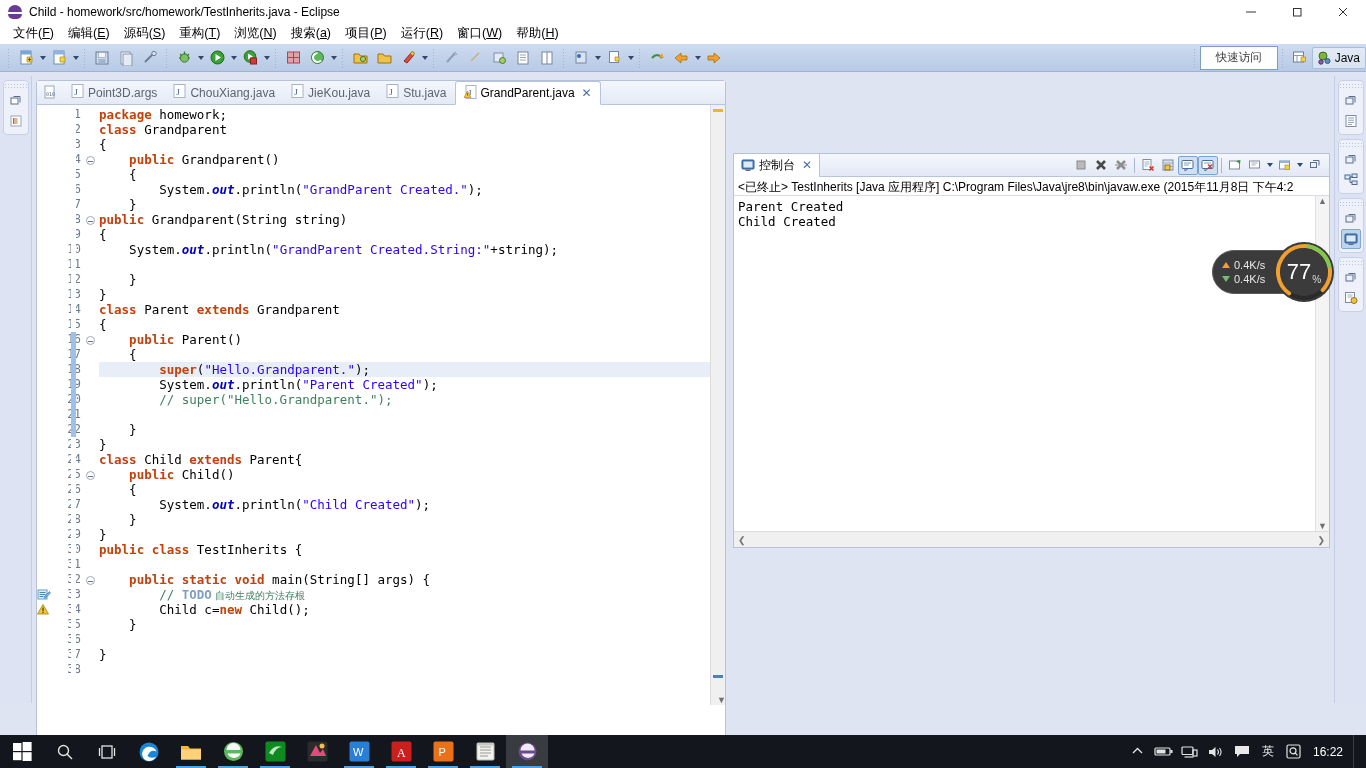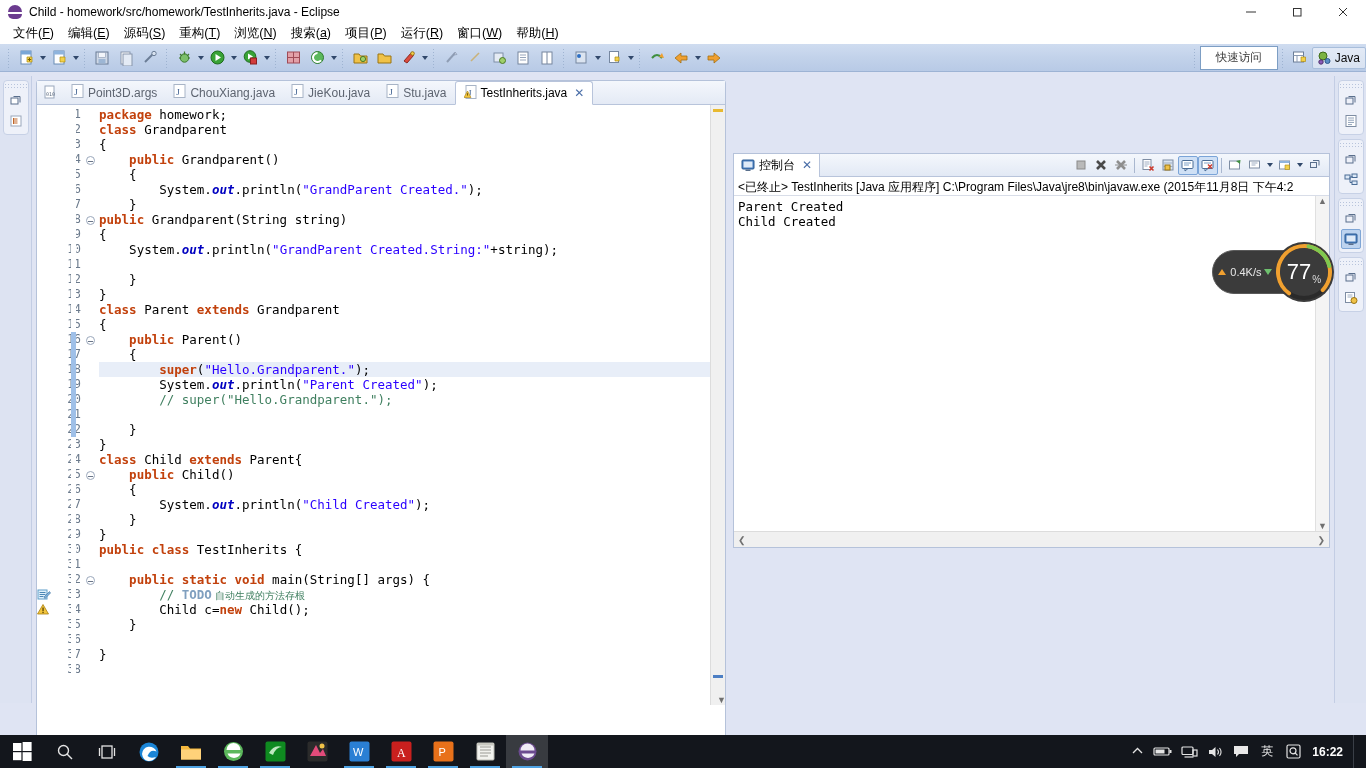--- a/index.html
+++ b/index.html
@@ -245,21 +245,21 @@
     display: flex; align-items: center; justify-content: space-between;
   }
 
   
   .netwidget {
     position: absolute; left: 1212px; top: 242px; width: 122px; height: 60px;
   }
   .nw-pill {
     position: absolute; left: 0; top: 8px; width: 92px; height: 44px;
     background: #3b3b3b; border-radius: 22px; border: 1px solid #5a5a5a;
-    display: flex; justify-content: center; padding-left: 9px; gap: 2px;
+    display: flex; flex-direction: column; justify-content: center; padding-left: 9px; gap: 2px;
   }
   .nw-row { display: flex; align-items: center; gap: 4px; }
   .nw-tri-up { width:0;height:0;border-left:4px solid transparent;border-right:4px solid transparent;border-bottom:6px solid #f0a030; }
   .nw-tri-dn { width:0;height:0;border-left:4px solid transparent;border-right:4px solid transparent;border-top:6px solid #6ec06e; }
   .nw-row span { color: #e8e8e8; font-size: 11px; font-family: "Liberation Sans", sans-serif; }
   .nw-circle {
     position: absolute; right: 0; top: 0; width: 60px; height: 60px;
     border-radius: 50%; background: #3b3b3b;
     display: flex; align-items: center; justify-content: center;
   }
@@ -277,21 +277,21 @@
   .tb-item {
     width: 42px; height: 33px; display: flex; align-items: center; justify-content: center;
     position: relative;
   }
   .tb-item.running::after {
     content: ""; position: absolute; bottom: 0; left: 6px; right: 6px; height: 2px; background: #4fa3e3;
   }
   .tb-item.active { background: rgba(255,255,255,.16); }
   .tray { margin-left: auto; display: flex; align-items: center; height: 33px; padding-right: 6px; }
   .tray-ico { width: 26px; height: 33px; display:flex; align-items:center; justify-content:center; color:#e8e8e8; font-size:13px; }
-  .tray-clock { color: #fff; font-size: 12px; padding: 0 10px 0 6px; font-family: "Liberation Sans", sans-serif; font-weight: bold; }
+  .tray-clock { color: #fff; font-size: 12px; padding: 0 10px 0 6px; font-family: "Liberation Sans", sans-serif; }
   .tray-showdesk { width: 7px; height: 33px; border-left: 1px solid #3a3f47; }
 </style>
 </head>
 <body>
 
 <div id="root">
 
   <div class="titlebar">
     <div class="title-icon">
       <div class="d1"></div>
@@ -579,21 +579,21 @@
                 </svg></span>
               <span>Stu.java</span>
             </div>
             <div class="etab active">
               <span><svg class="jicon" viewBox="0 0 13 14">
                   <rect x="2" y="0.5" width="10" height="13" fill="#fff" stroke="#a8b4c6"></rect>
                   <text x="4" y="10.5" font-size="9" fill="#3d5f8f" font-family="Liberation Serif, serif">J</text>
                   <polygon points="3.5,6 7,12.5 0,12.5" fill="#f2c53d" stroke="#a87f10" stroke-width=".6"></polygon>
                   <rect x="3.1" y="8.2" width="0.8" height="2.4" fill="#5a4200"></rect>
                 </svg></span>
-              <span>TestInherits.java</span>
+              <span>GrandParent.java</span>
               <span class="closeX">✕</span>
             </div>
           </div>
       </div>
 
       <div class="editor-body">
         <div class="ann-ruler" id="ann-ruler">
             <div style="position: absolute; left: 0px; width: 16px; height: 15px; top: 482px;"><svg width="14" height="13" viewBox="0 0 14 13">
                 <rect x="1" y="2" width="9" height="9" fill="#dff0fb" stroke="#5e9ec9"></rect>
                 <path d="M2.5 4.5 h6 M2.5 6.5 h6 M2.5 8.5 h4" stroke="#4a86b4"></path>

